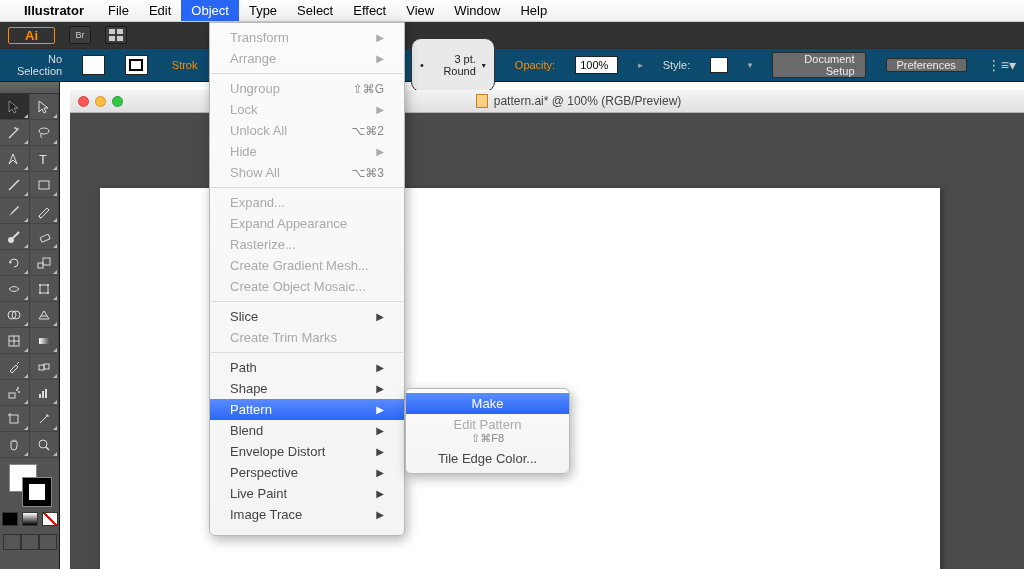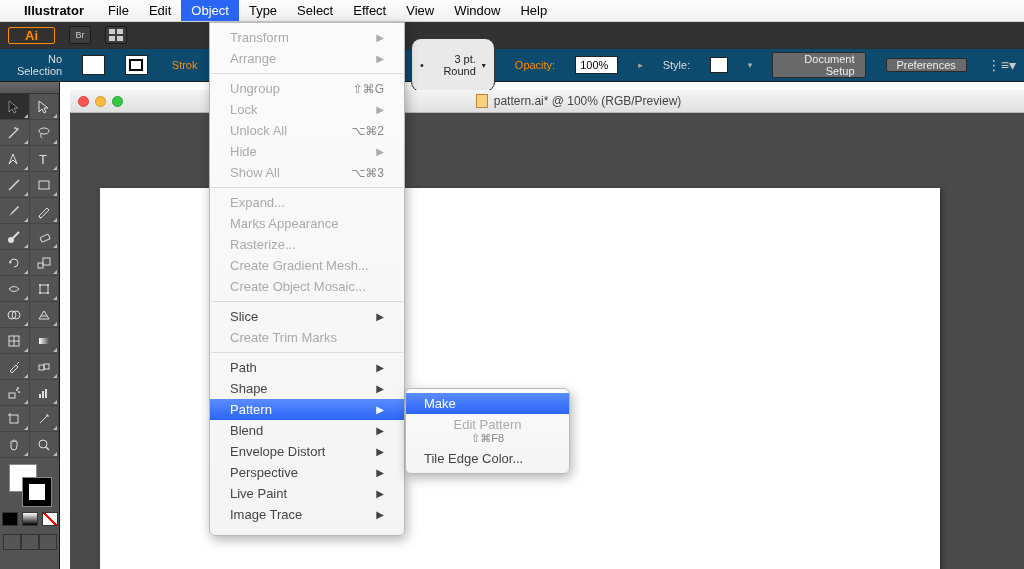--- a/index.html
+++ b/index.html
@@ -69,21 +69,21 @@
 .dropdown-menu .mi { padding: 3px 20px 3px 20px; display:flex; justify-content:space-between; align-items:center; cursor:default; white-space:nowrap; }
 .dropdown-menu .mi.disabled { color:#aaa; }
 .dropdown-menu .mi.highlight { background: linear-gradient(#5a8cff,#2a66f6); color:#fff; }
 .dropdown-menu .sep { height:1px; background:#dcdcdc; margin: 4px 1px; }
 .dropdown-menu .arrow { font-size: 10px; }
 .dropdown-menu .shortcut { color:#888; font-size:12px; }
 .dropdown-menu .mi.highlight .shortcut, .dropdown-menu .mi.highlight .arrow { color:#fff; }
 
 
 .submenu { position:absolute; top:388px; left:405px; width:165px; background: linear-gradient(#fbfbfb,#f4f4f4); border:1px solid #b8b8b8; box-shadow: 2px 4px 12px rgba(0,0,0,.3); font-size:13px; color:#444; padding:4px 0; border-radius:6px; }
-.submenu .mi { padding: 3px 18px 3px 18px; display:flex; justify-content:flex-start; align-items:center; cursor:default; }
+.submenu .mi { padding: 3px 18px 3px 18px; display:flex; justify-content:center; align-items:center; cursor:default; }
 .submenu .mi.highlight { background: linear-gradient(#5a8cff,#2a66f6); color:#fff; }
 .submenu .mi.disabled { color:#aaa;flex-direction:column; }
 .submenu .shortcut { color:#888; font-size:11px; }
 </style>
 </head>
 <body>
 
 <div class="mac-menubar">
   <span class="apple"></span>
   <span class="app-name">Illustrator</span>
@@ -401,21 +401,21 @@
     </div>
     <div class="mi disabled">
       <span>Show All</span>
       <span class="shortcut">⌥⌘3</span>
     </div>
     <div class="sep"></div>
     <div class="mi disabled">
       <span>Expand...</span>
     </div>
     <div class="mi disabled">
-      <span>Marks Appearance</span>
+      <span>Expand Appearance</span>
     </div>
     <div class="mi disabled">
       <span>Rasterize...</span>
     </div>
     <div class="mi disabled">
       <span>Create Gradient Mesh...</span>
     </div>
     <div class="mi disabled">
       <span>Create Object Mosaic...</span>
     </div>

